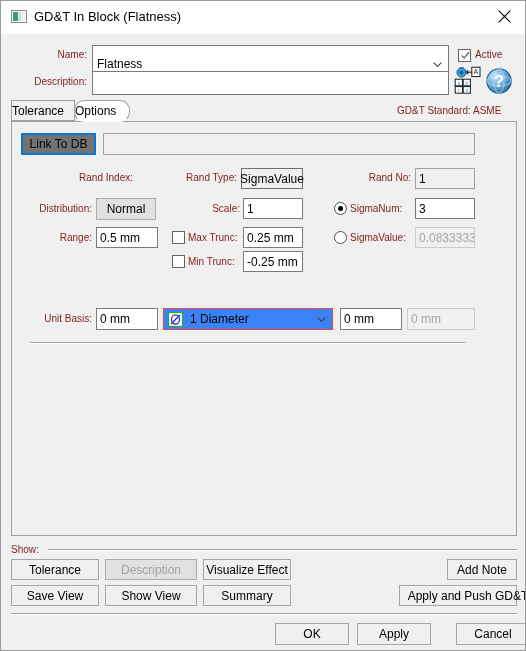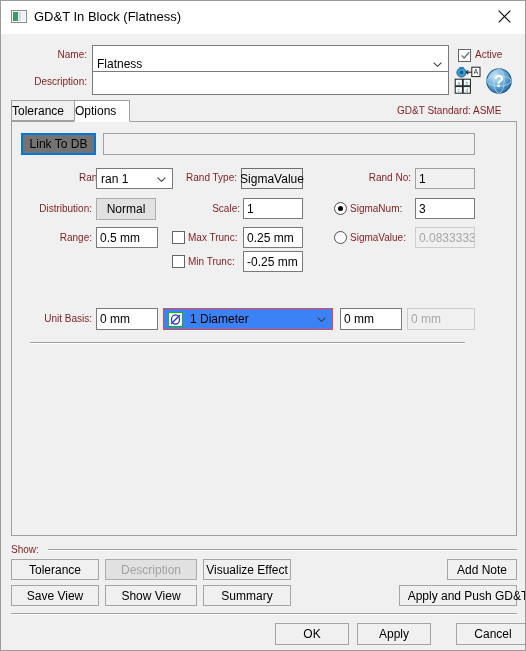--- a/index.html
+++ b/index.html
@@ -281,41 +281,35 @@
       <circle cx="14" cy="15" r="12.2" fill="url(#globeg)" stroke="#1f5c8f" stroke-width="1.1"></circle>
       <ellipse cx="14" cy="15" rx="12.2" ry="5" fill="none" stroke="#b9dcf0" stroke-width="0.9" opacity="0.85"></ellipse>
       <ellipse cx="14" cy="15" rx="5.2" ry="12.2" fill="none" stroke="#b9dcf0" stroke-width="0.9" opacity="0.85"></ellipse>
       <text x="14" y="21" font-size="17" font-weight="bold" font-family="Liberation Sans, sans-serif" text-anchor="middle" fill="#ffffff">?</text>
     </svg>
   </div>
 
   <div class="tab inactive" style="left:10px; top:99px; width:64px; height:21px;">
     <span>Tolerance</span>
   </div>
-  <div class="tab active" style="left:73px; top:99px; width:56px; height:22px;">
+  <div class="tab active" style="left:73px; top:99px; width:56px; height:22px;border-radius:10px;">
     <span>Options</span>
   </div>
   <div class="lbl" style="left:396px; top:104px;">GD&amp;T Standard: ASME</div>
 
   <div class="tabpanel" style="left:10px; top:120px; width:506px; height:415px;"></div>
 
   <div class="btn focus" style="left:20px; top:132px; width:75px; height:22px;">
     <span>Link To DB</span>
   </div>
   <div class="tbox readonly" style="left:102px; top:132px; width:372px; height:22px;">
     <span></span>
   </div>
 
   <div class="lbl r" style="left:12px; top:171px; width:79px;padding-left:41px;">Rand Index:</div>
-  <div class="combo" style="left:95px; top:167px; width:77px; height:21px;">
-    <span>ran 1</span>
-    <svg class="chev" viewBox="0 0 9 5">
-        <path d="M0.6 0.6 L4.5 4.3 L8.4 0.6" stroke="#3c3c3c" stroke-width="1.1" fill="none"></path>
-      </svg>
-  </div>
   <div class="lbl r" style="left:176px; top:171px; width:60px;">Rand Type:</div>
   <div class="btn boxed" style="left:240px; top:167px; width:62px; height:21px;">
     <span>SigmaValue</span>
   </div>
   <div class="lbl r" style="left:330px; top:171px; width:80px;">Rand No:</div>
   <div class="tbox readonly" style="left:414px; top:167px; width:60px; height:21px;">
     <span>1</span>
   </div>
 
   <div class="lbl r" style="left:12px; top:202px; width:79px;">Distribution:</div>

